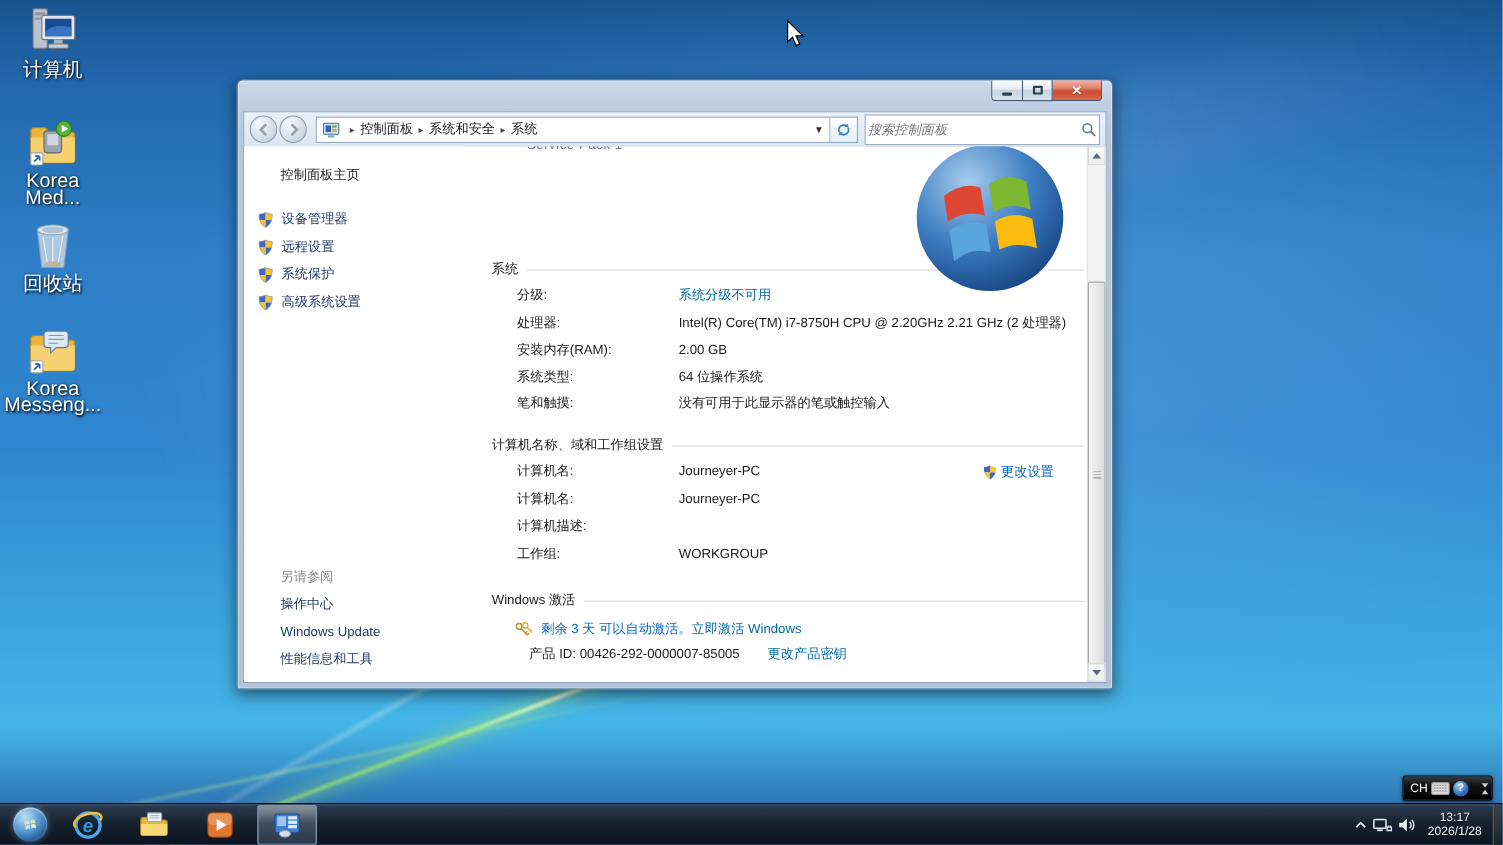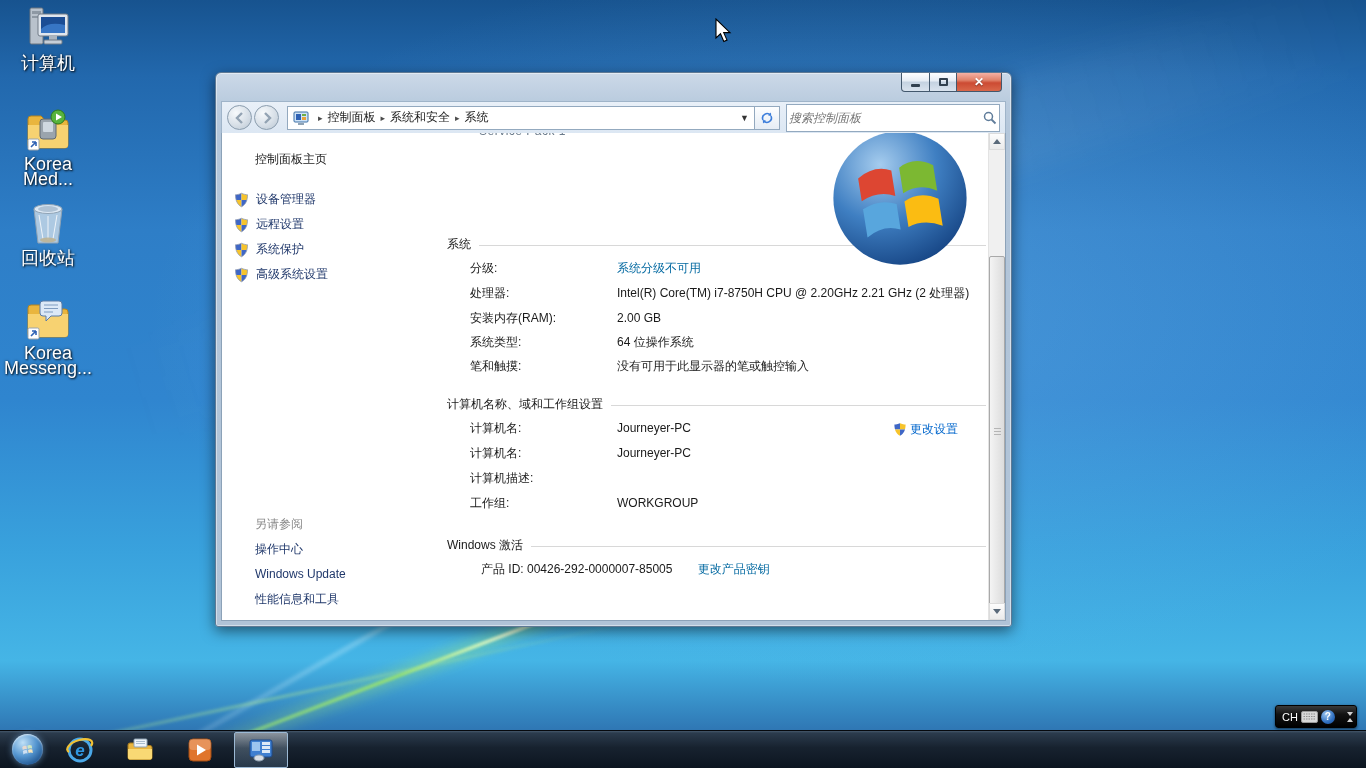--- a/index.html
+++ b/index.html
@@ -417,20 +417,30 @@
             <span class="rv">WORKGROUP</span>
           </div>
         </div>
       </div>
 
       <div class="sec-act">
         <div class="sec-head">
           <span class="t">Windows 激活</span>
           <span class="line"></span>
         </div>
+        <div class="act-line">
+          <svg width="17" height="14" viewBox="0 0 17 14">
+            <circle cx="4" cy="4.5" r="2.6" fill="none" stroke="#b8912d" stroke-width="1.4"></circle>
+            <path d="M6 6.5 L11 12 M9.5 10.5 l1.8 -1.6 M11.2 12.2 l1.8 -1.6" stroke="#b8912d" stroke-width="1.4" fill="none"></path>
+            <circle cx="9.5" cy="3.5" r="2.4" fill="none" stroke="#d8ae3a" stroke-width="1.3"></circle>
+            <path d="M11.2 5.2 L15.5 10 M14 8.6 l1.6 -1.4" stroke="#d8ae3a" stroke-width="1.3" fill="none"></path>
+          </svg>
+          <span class="st">剩余 3 天 可以自动激活。</span>
+          <a class="lnk">立即激活 Windows</a>
+        </div>
         <div class="prod-line">
           <span>产品 ID: 00426-292-0000007-85005</span>
           <a class="lnk chk">更改产品密钥</a>
         </div>
       </div>
     </div>
 
     <div class="vscroll">
       <div class="sc-btn sc-up">
           <div class="tri-up"></div>
@@ -499,17 +509,42 @@
         <rect x="2" y="3" width="22" height="17" rx="2" fill="#3f7fd0" stroke="#1d4a8c"></rect>
         <rect x="4" y="5" width="8" height="9" fill="#9cc4ef"></rect>
         <rect x="14" y="5" width="8" height="3" fill="#dce9f7"></rect>
         <rect x="14" y="9" width="8" height="3" fill="#dce9f7"></rect>
         <rect x="14" y="13" width="8" height="3" fill="#dce9f7"></rect>
         <ellipse cx="11" cy="21" rx="5" ry="3" fill="#d8dee5" stroke="#8fa0b0"></ellipse>
       </svg>
     </div>
   </div>
 
+  <div class="tb-right">
+    <div class="tray-arrow">
+      <svg width="10" height="8" viewBox="0 0 10 8">
+          <path d="M1 6 L5 2 L9 6" stroke="#e8eef4" stroke-width="1.6" fill="none"></path>
+        </svg>
+    </div>
+    <div class="tray-ico">
+      <svg width="18" height="16" viewBox="0 0 18 16">
+        <rect x="1" y="3" width="11" height="8" rx="1" fill="none" stroke="#e5ecf2" stroke-width="1.4"></rect>
+        <rect x="4" y="12" width="5" height="1.6" fill="#e5ecf2"></rect>
+        <path d="M13 10 v3 h4 v-3 z M14.2 8.5 v1.5 M16 8.5 v1.5" stroke="#e5ecf2" stroke-width="1.2" fill="none"></path>
+      </svg>
+    </div>
+    <div class="tray-ico">
+      <svg width="16" height="16" viewBox="0 0 16 16">
+        <path d="M1 6 h3 l4 -4 v12 l-4 -4 h-3 z" fill="#e5ecf2"></path>
+        <path d="M10.5 5 a4 4 0 0 1 0 6 M12.5 3.5 a6.5 6.5 0 0 1 0 9" stroke="#e5ecf2" stroke-width="1.3" fill="none"></path>
+      </svg>
+    </div>
+    <div class="clock">
+      <div>13:17</div>
+      <div>2026/1/28</div>
+    </div>
+    <div class="show-desktop"></div>
+  </div>
 </div>
 
 <svg class="cursor" width="22" height="26" viewBox="0 0 22 26">
   <path d="M4 1 L4 20 L8.5 15.8 L11.8 23.5 L15 22.1 L11.7 14.6 L18 14.6 Z" fill="#fff" stroke="#000" stroke-width="1.1"></path>
 </svg>
 
 </body></html>

